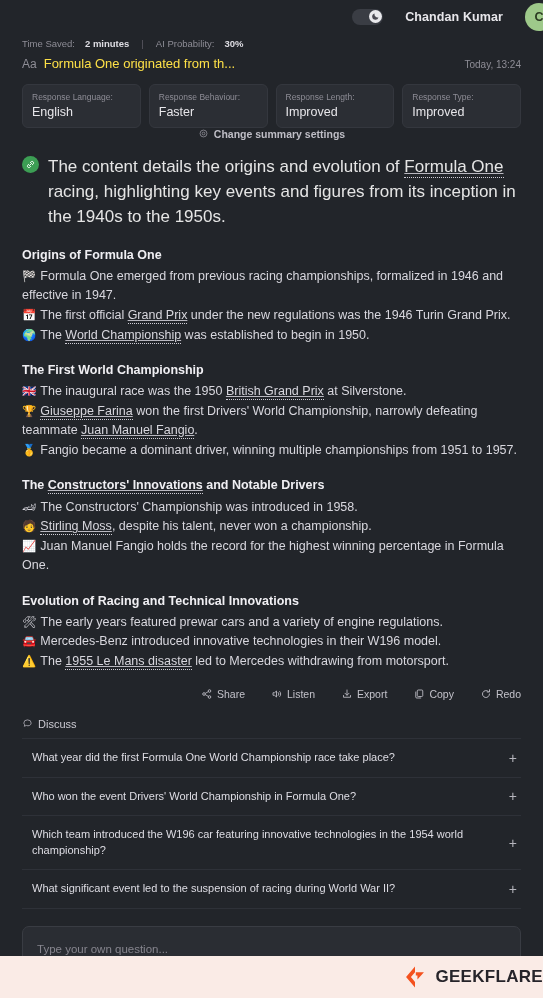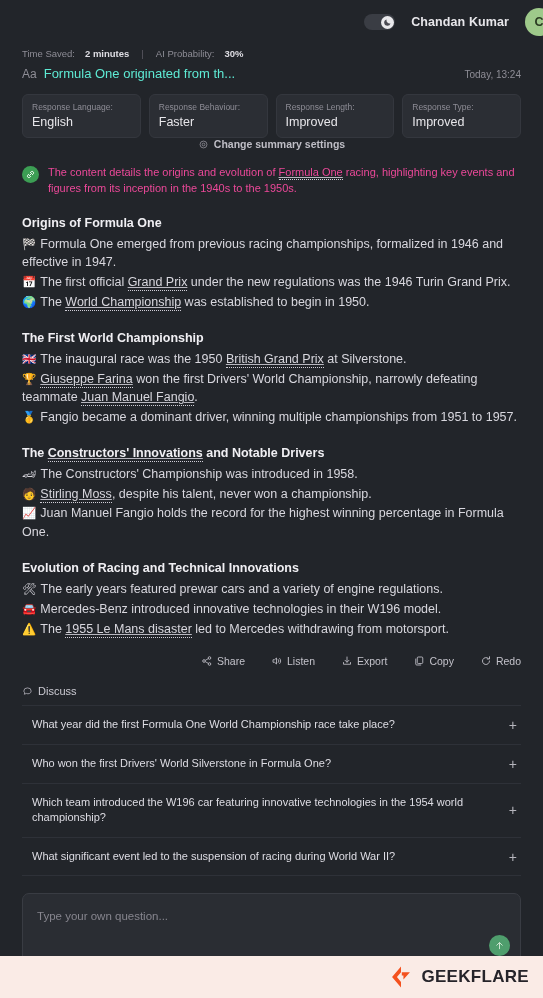--- a/index.html
+++ b/index.html
@@ -14,21 +14,21 @@
     width: 543px; height: 998px;
     background: #22252a;
     display: flex; flex-direction: column;
   }
 
   
   .topbar {
     height: 44px;
     display: flex; align-items: center; justify-content: flex-end;
     padding: 0 0 0 0;
-    gap: 16px;
+    gap: 22px;
   }
   .theme-toggle {
     width: 31px; height: 16px;
     border-radius: 9px;
     background: #3a3d44;
     position: relative;
     flex: none;
   }
   .theme-toggle .knob {
     position: absolute; top: 1.5px; right: 1.5px;
@@ -58,21 +58,21 @@
   }
   .meta-row b { color: #dfdee4; font-weight: bold; }
   .meta-sep { color: #5c5b64; padding: 0 2px; }
 
   .title-row {
     padding: 7px 22px 0 22px;
     display: flex; align-items: baseline; justify-content: space-between;
   }
   .title-left { display: flex; align-items: baseline; gap: 7px; }
   .aa { font-size: 12px; color: #8e8d96; }
-  .doc-title { font-size: 13px; color: #5eead4; }
+  .doc-title { font-size: 13px; color: #fde047; }
   .doc-time { font-size: 10px; color: #8e8d96; }
 
   
   .cards {
     display: flex; gap: 8px;
     padding: 13px 22px 0 22px;
   }
   .card {
     flex: 1 1 0;
     background: #2b2e34;
@@ -105,21 +105,21 @@
   }
   .intro {
     display: flex; gap: 9px; align-items: flex-start;
   }
   .brand-badge {
     width: 17px; height: 17px; border-radius: 50%;
     background: #3c9e54; flex: none; margin-top: 2px;
     display: flex; align-items: center; justify-content: center;
   }
   .intro-text {
-    font-size: 11px; line-height: 1.48; color: #ec4899;
+    font-size: 17px; line-height: 1.48; color: #e5e5e5;
   }
   .section { margin-top: 17px; }
   .section-h {
     font-size: 12.5px; font-weight: bold; color: #f0eff3;
     margin-bottom: 3px; line-height: 1.45;
   }
   .bullets { list-style: none; }
   .bullets li {
     font-size: 12.5px; line-height: 1.5; color: #d8d7de;
     display: block; margin-bottom: 1px;
@@ -185,21 +185,21 @@
     display: flex; align-items: center; justify-content: center;
     cursor: pointer; border: none;
   }
 
   
   .footer {
     position: absolute; left: 0; bottom: 0;
     width: 543px; height: 42px;
     background: #faebe6;
     display: flex; align-items: center; justify-content: flex-end;
-    padding-right: 14px; gap: 7px;
+    gap: 7px;
   }
   .logo-text {
     font-size: 17px; font-weight: bold; color: #26242a;
     letter-spacing: .3px;
   }
 </style>
 </head>
 <body>
 
 <div class="app">
@@ -349,21 +349,21 @@
       <path d="M4 11a7 6 0 0 1 16 0 7 6 0 0 1-10.5 5.2L5 18l1-3.2A6 6 0 0 1 4 11z" fill="none" stroke="#b7b6be" stroke-width="1.7" stroke-linejoin="round"></path>
     </svg>
     <span>Discuss</span>
   </div>
   <div class="questions" id="questions">
       <div class="q-row">
         <div class="q-text">What year did the first Formula One World Championship race take place?</div>
         <div class="q-plus">+</div>
       </div>
       <div class="q-row">
-        <div class="q-text">Who won the first Drivers' World Silverstone in Formula One?</div>
+        <div class="q-text">Who won the event Drivers' World Championship in Formula One?</div>
         <div class="q-plus">+</div>
       </div>
       <div class="q-row">
         <div class="q-text">Which team introduced the W196 car featuring innovative technologies in the 1954 world championship?</div>
         <div class="q-plus">+</div>
       </div>
       <div class="q-row">
         <div class="q-text">What significant event led to the suspension of racing during World War II?</div>
         <div class="q-plus">+</div>
       </div>

